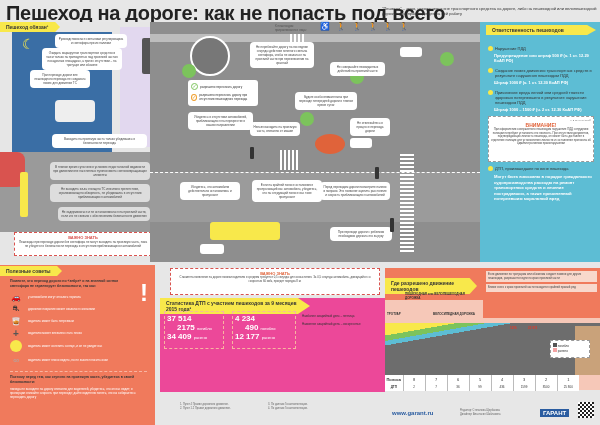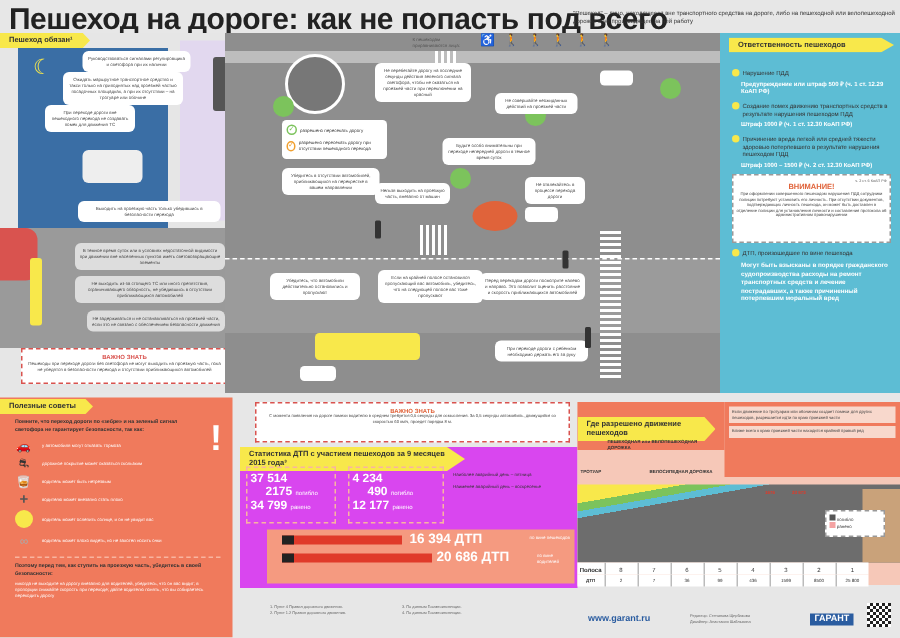--- a/index.html
+++ b/index.html
@@ -10,21 +10,21 @@
 .ribbon{background:#f8e84b;font-size:5px;font-weight:bold;color:#333;padding:2px 6px;clip-path:polygon(0 0,92% 0,100% 50%,92% 100%,0 100%)}
 .bubble{background:#fff;border-radius:4px;font-size:3px;line-height:4px;color:#444;padding:3px;text-align:center}
 .road{background:#8e8e8e}
 .cw{background:repeating-linear-gradient(90deg,#fff 0 2px,transparent 2px 4px)}
 .cwv{background:repeating-linear-gradient(0deg,#fff 0 2px,transparent 2px 4px)}
 .panel-blue{background:#5dbdd4}
 .resp-item{font-size:4px;color:#fff;line-height:5px}
 .resp-item .h{color:#333;display:flex;gap:2px;align-items:flex-start}
 .dot{width:5px;height:5px;border-radius:50%;background:#f8e84b;flex:none}
 .tips{background:#f07a5c}
-.stat-box{background:#d946ef}
+.stat-box{background:#ec4899}
 .bignum{font-weight:bold;color:#fff;font-size:8px}
 .tree{border-radius:50%;background:#7cc35c}
 .car{background:#fff;border-radius:3px}
 .person{background:#333;border-radius:1px}
 .footer-note{font-size:2.6px;color:#666;line-height:3.5px}
 table.lanes{border-collapse:collapse;font-size:4px;color:#333}
 table.lanes td{border-left:1px solid #bbb;text-align:center;width:22px;height:8px}
 </style>
 </head>
 <body>
@@ -174,42 +174,30 @@
 <div class="abs" style="left:170px;top:268px;width:210px;height:27px;background:#fff;border:1px dashed #d9534f;padding:2px 4px;text-align:center">
   <div style="font-size:4px;font-weight:bold;color:#e0633a">ВАЖНО ЗНАТЬ</div>
   <div style="font-size:2.8px;line-height:3.6px;color:#444">С момента появления на дороге помехи водителю в среднем требуется 0,5 секунды для осмысления. За 0,5 секунды автомобиль, движущийся со скоростью 60 км/ч, проедет порядка 8 м.</div>
 </div>
 
 <div class="abs stat-box" style="left:160px;top:298px;width:225px;height:94px">
   <div class="abs ribbon" style="left:0;top:0;width:150px">Статистика ДТП с участием пешеходов за 9 месяцев 2015 года³</div>
   <div class="abs" style="left:4px;top:13px;width:60px;height:38px;border:1px dashed #f8b4a0;padding:2px">
     <div class="bignum">37 514</div>
     <div class="bignum" style="padding-left:10px"><span>2175</span> <span style="font-size:4px;font-weight:normal">погибло</span></div>
-    <div class="bignum"><span>34 799</span> <span style="font-size:4px;font-weight:normal">ранено</span></div>
+    <div class="bignum"><span>34 409</span> <span style="font-size:4px;font-weight:normal">ранено</span></div>
   </div>
   <div class="abs" style="left:72px;top:13px;width:64px;height:38px;border:1px dashed #f8b4a0;padding:2px">
     <div class="bignum">4 234</div>
     <div class="bignum" style="padding-left:10px"><span>490</span> <span style="font-size:4px;font-weight:normal">погибло</span></div>
     <div class="bignum"><span>12 177</span> <span style="font-size:4px;font-weight:normal">ранено</span></div>
   </div>
   <div class="abs" style="left:142px;top:14px;width:80px;font-size:3px;color:#333;line-height:8px">
     <div>Наиболее аварийный день – пятница</div>
     <div>Наименее аварийный день – воскресенье</div>
-  </div>
-  <div class="abs" style="left:18px;top:55px;width:205px;height:36px;background:#f59a80">
-    <div class="abs" style="left:10px;top:4px;width:80px;height:6px;background:#e03a2a">
-        <div style="width:8px;height:6px;background:#222"></div>
-      </div>
-    <div class="abs" style="left:95px;top:1px;font-size:9px;font-weight:bold;color:#fff">16 394 ДТП</div>
-    <div class="abs" style="left:175px;top:3px;font-size:3px;color:#fff;width:28px">по вине пешеходов</div>
-    <div class="abs" style="left:10px;top:16px;width:100px;height:6px;background:#e03a2a">
-        <div style="width:8px;height:6px;background:#222"></div>
-      </div>
-    <div class="abs" style="left:113px;top:13px;font-size:9px;font-weight:bold;color:#fff">20 686 ДТП</div>
-    <div class="abs" style="left:180px;top:15px;font-size:3px;color:#fff;width:25px">по вине водителей</div>
   </div>
 </div>
 
 <div class="abs" style="left:385px;top:268px;width:215px;height:122px;background:#f6c8b8">
   <div class="abs tips" style="left:98px;top:0;width:117px;height:50px;padding:3px">
     <div style="font-size:2.8px;line-height:3.6px;color:#fff;background:#f8d8cc;color:#444;padding:2px;margin-bottom:2px">Если движение по тротуарам или обочинам создает помехи для других пешеходов, разрешается идти по краю проезжей части</div>
     <div style="font-size:2.8px;line-height:3.6px;background:#f8d8cc;color:#444;padding:2px">Ближе всего к краю проезжей части находится крайний правый ряд</div>
   </div>
   <div class="abs tips" style="left:0;top:0;width:98px;height:32px"></div>
   <div class="abs ribbon" style="left:0;top:10px;width:92px">Где разрешено движение пешеходов</div>

